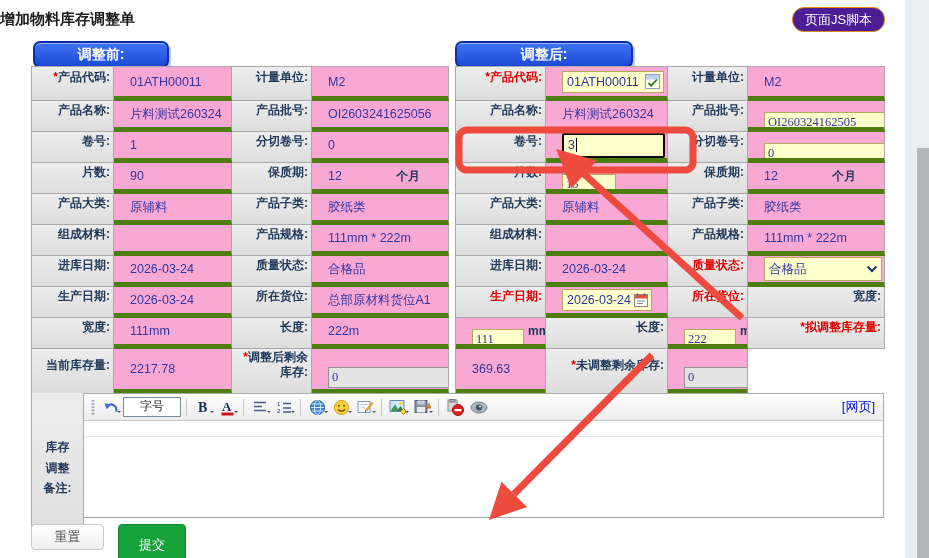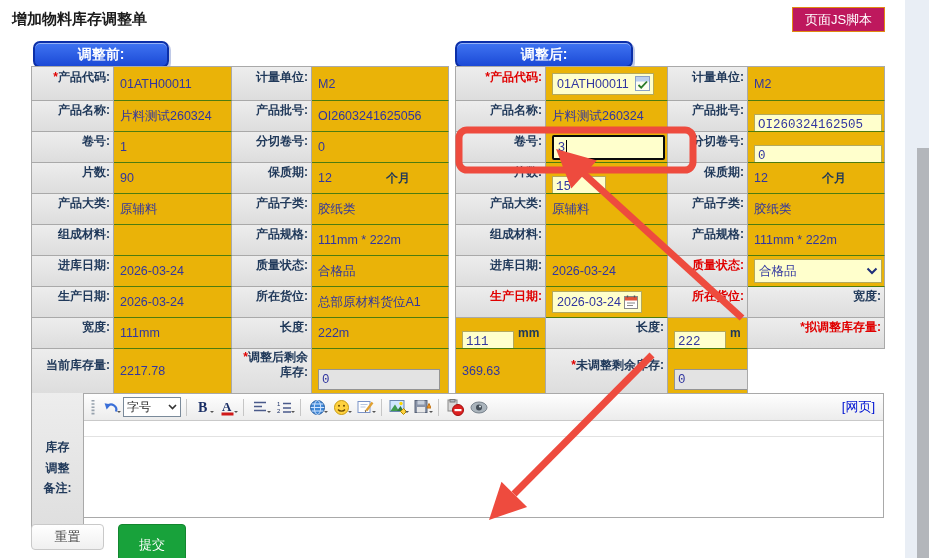--- a/index.html
+++ b/index.html
@@ -1,48 +1,48 @@
 <!DOCTYPE html>
 <html><head>
 <meta charset="utf-8">
 <style>
   * { margin:0; padding:0; box-sizing:border-box; }
   body { background:#fff; }
   .page { position:relative; width:929px; height:558px; background:#fff; overflow:hidden;
           font-family:"Liberation Sans","DejaVu Sans",sans-serif; }
-  .title { position:absolute; left:12px; top:10px; font-size:15px; font-weight:bold; color:#1c1c1c; }
-  .js-btn { position:absolute; left:792px; top:7px; width:93px; height:25px; background:#be185d;
-            border:1px solid #e18a12; border-radius:0; color:#fff; font-size:13px; cursor:pointer;
+  .title { position:absolute; left:0; top:10px; font-size:15px; font-weight:bold; color:#1c1c1c; }
+  .js-btn { position:absolute; left:792px; top:7px; width:93px; height:25px; background:#4c1d95;
+            border:1px solid #e18a12; border-radius:12px; color:#fff; font-size:13px; cursor:pointer;
             font-family:inherit; }
   .tab { position:absolute; top:41px; height:27px; background:linear-gradient(#4励 no); }
   .tab { position:absolute; top:41px; height:27px;
          background:linear-gradient(#3f74f2,#1b49d6); border:2px solid #0b2fa8; border-radius:7px;
          color:#fff; font-weight:bold; font-size:14px; display:flex; align-items:center; justify-content:center;
          box-shadow:inset 0 1px 0 rgba(255,255,255,.45), 2px 2px 0 rgba(0,40,160,.25); }
   .tab-before { left:33px; width:136px; }
   .tab-after  { left:455px; width:178px; }
 
   .tbl { position:absolute; top:66px; display:grid; border-top:1px solid #a9a9a9; border-left:1px solid #a9a9a9;
          grid-template-rows:34px repeat(8,31px) 45px; font-size:12.5px; }
   .tbl-before { left:31px;  grid-template-columns:82px 118px 80px 137px; }
   .tbl-after  { left:455px; grid-template-columns:90px 122px 80px 137px; }
   .lc { background:linear-gradient(#ededed,#dddddd); border-right:1px solid #a9a9a9; border-bottom:1px solid #a9a9a9;
         display:flex; align-items:center; justify-content:flex-end; padding:0 3px 12px 2px;
         font-weight:bold; font-size:12px; color:#20395a; text-align:right; line-height:1.25; }
-  .vc { background:#eab308; border-right:1px solid #a9a9a9; border-bottom:1px solid #4d7c0f;
-        display:flex; align-items:center; padding:0 2px 0 6px; color:#3136a0; overflow:hidden; white-space:nowrap; }
+  .vc { background:#f9a8d4; border-right:1px solid #a9a9a9; border-bottom:5px solid #4d7c0f;
+        display:flex; align-items:center; padding:0 2px 0 16px; color:#3136a0; overflow:hidden; white-space:nowrap; }
   .lw { display:inline; }
   .st { color:#e00000; font-style:normal; font-weight:bold; }
   .red b { color:#e00000; }
   .unit { color:#20395a; font-weight:bold; font-size:12px; }
   .u-gap { margin-left:54px; }
   .u-sm  { margin-left:4px; }
 
   .inp { background:#ffffcc; border:1px solid #b3a95e; height:21px; font-size:12.5px; color:#3136a0;
-         padding:0 3px; font-family:Liberation Mono, monospace;margin-top:17px; }
+         padding:0 3px; font-family:Liberation Serif, serif;margin-top:17px; }
   .dis { background:#e3e3e3; border:1px solid #949494; color:#3136a0; }
   .w50{width:52px} .w54{width:54px} .w120{width:122px} .w126{width:128px} .w128{width:128px}
   .ybox { background:#ffffcc; border:1px solid #b3a95e; height:22px; display:flex; align-items:center;
           justify-content:space-between; padding:0 3px 0 4px; color:#3136a0; overflow:hidden; }
   .ybox span { overflow:hidden; white-space:nowrap; }
   .wb100{width:102px} .wb88{width:90px} .wb128{width:129px}
   .focusbox { width:114px; height:25px; background:#ffffcc; border:2px solid #0a0a0a; border-radius:2px;
               display:flex; align-items:center; padding:0 4px; color:#3136a0; }
   .tcaret { width:1px; height:14px; background:#000; margin-left:1px; }
 
@@ -53,21 +53,21 @@
   .editor { position:absolute; left:84px; top:393px; width:800px; height:125px; background:#fff;
             border:1px solid #a9a9a9; border-left:none; }
   .toolbar { height:27px; background:linear-gradient(#fefefe,#ececec); border-bottom:1px solid #c9c9c9;
              display:flex; align-items:center; padding:0 5px; gap:2px; }
   .edline { position:absolute; left:0; right:0; top:42px; border-bottom:1px solid #e2e2e2; }
   .tbtn { position:relative; width:22px; height:20px; display:flex; align-items:center; justify-content:center;
           cursor:pointer; }
   .dd::after { content:""; position:absolute; right:0; bottom:2px; border:2.5px solid transparent; border-top-color:#555; }
   .tsep { width:1px; height:17px; background:#c6c6c6; margin:0 3px; }
   .fsel { height:20px; width:58px; background:#fff; border:1px solid #7a8a9a; display:flex; align-items:center;
-          justify-content:space-between; padding:0 3px; font-size:12px; color:#222; cursor:pointer; }
+          justify-content:space-between; padding:0 3px; font-size:12px; color:#222; cursor:pointer;flex-direction:column; }
   .mode-link { margin-left:auto; color:#0014d2; font-size:13px; padding-right:3px; text-decoration:none; cursor:pointer; }
 
   .btn-row { position:absolute; left:31px; top:524px; width:853px; display:flex; gap:14px; }
   .reset  { width:73px; height:26px; background:linear-gradient(#ffffff,#f0f0f0); border:1px solid #c9c9c9;
             border-radius:4px; color:#4a4a4a; font-size:13px; cursor:pointer; font-family:inherit; }
   .submit { width:68px; height:42px; background:#18a23b; border:1px solid #13862f; border-radius:4px;
             color:#fff; font-size:13px; cursor:pointer; font-family:inherit; }
 
   .gutter { position:absolute; left:905px; top:0; width:24px; height:558px; background:#e9eef5; }
   .thumb  { position:absolute; left:917px; top:148px; width:12px; height:410px; background:#b3b6bb; cursor:pointer; }

